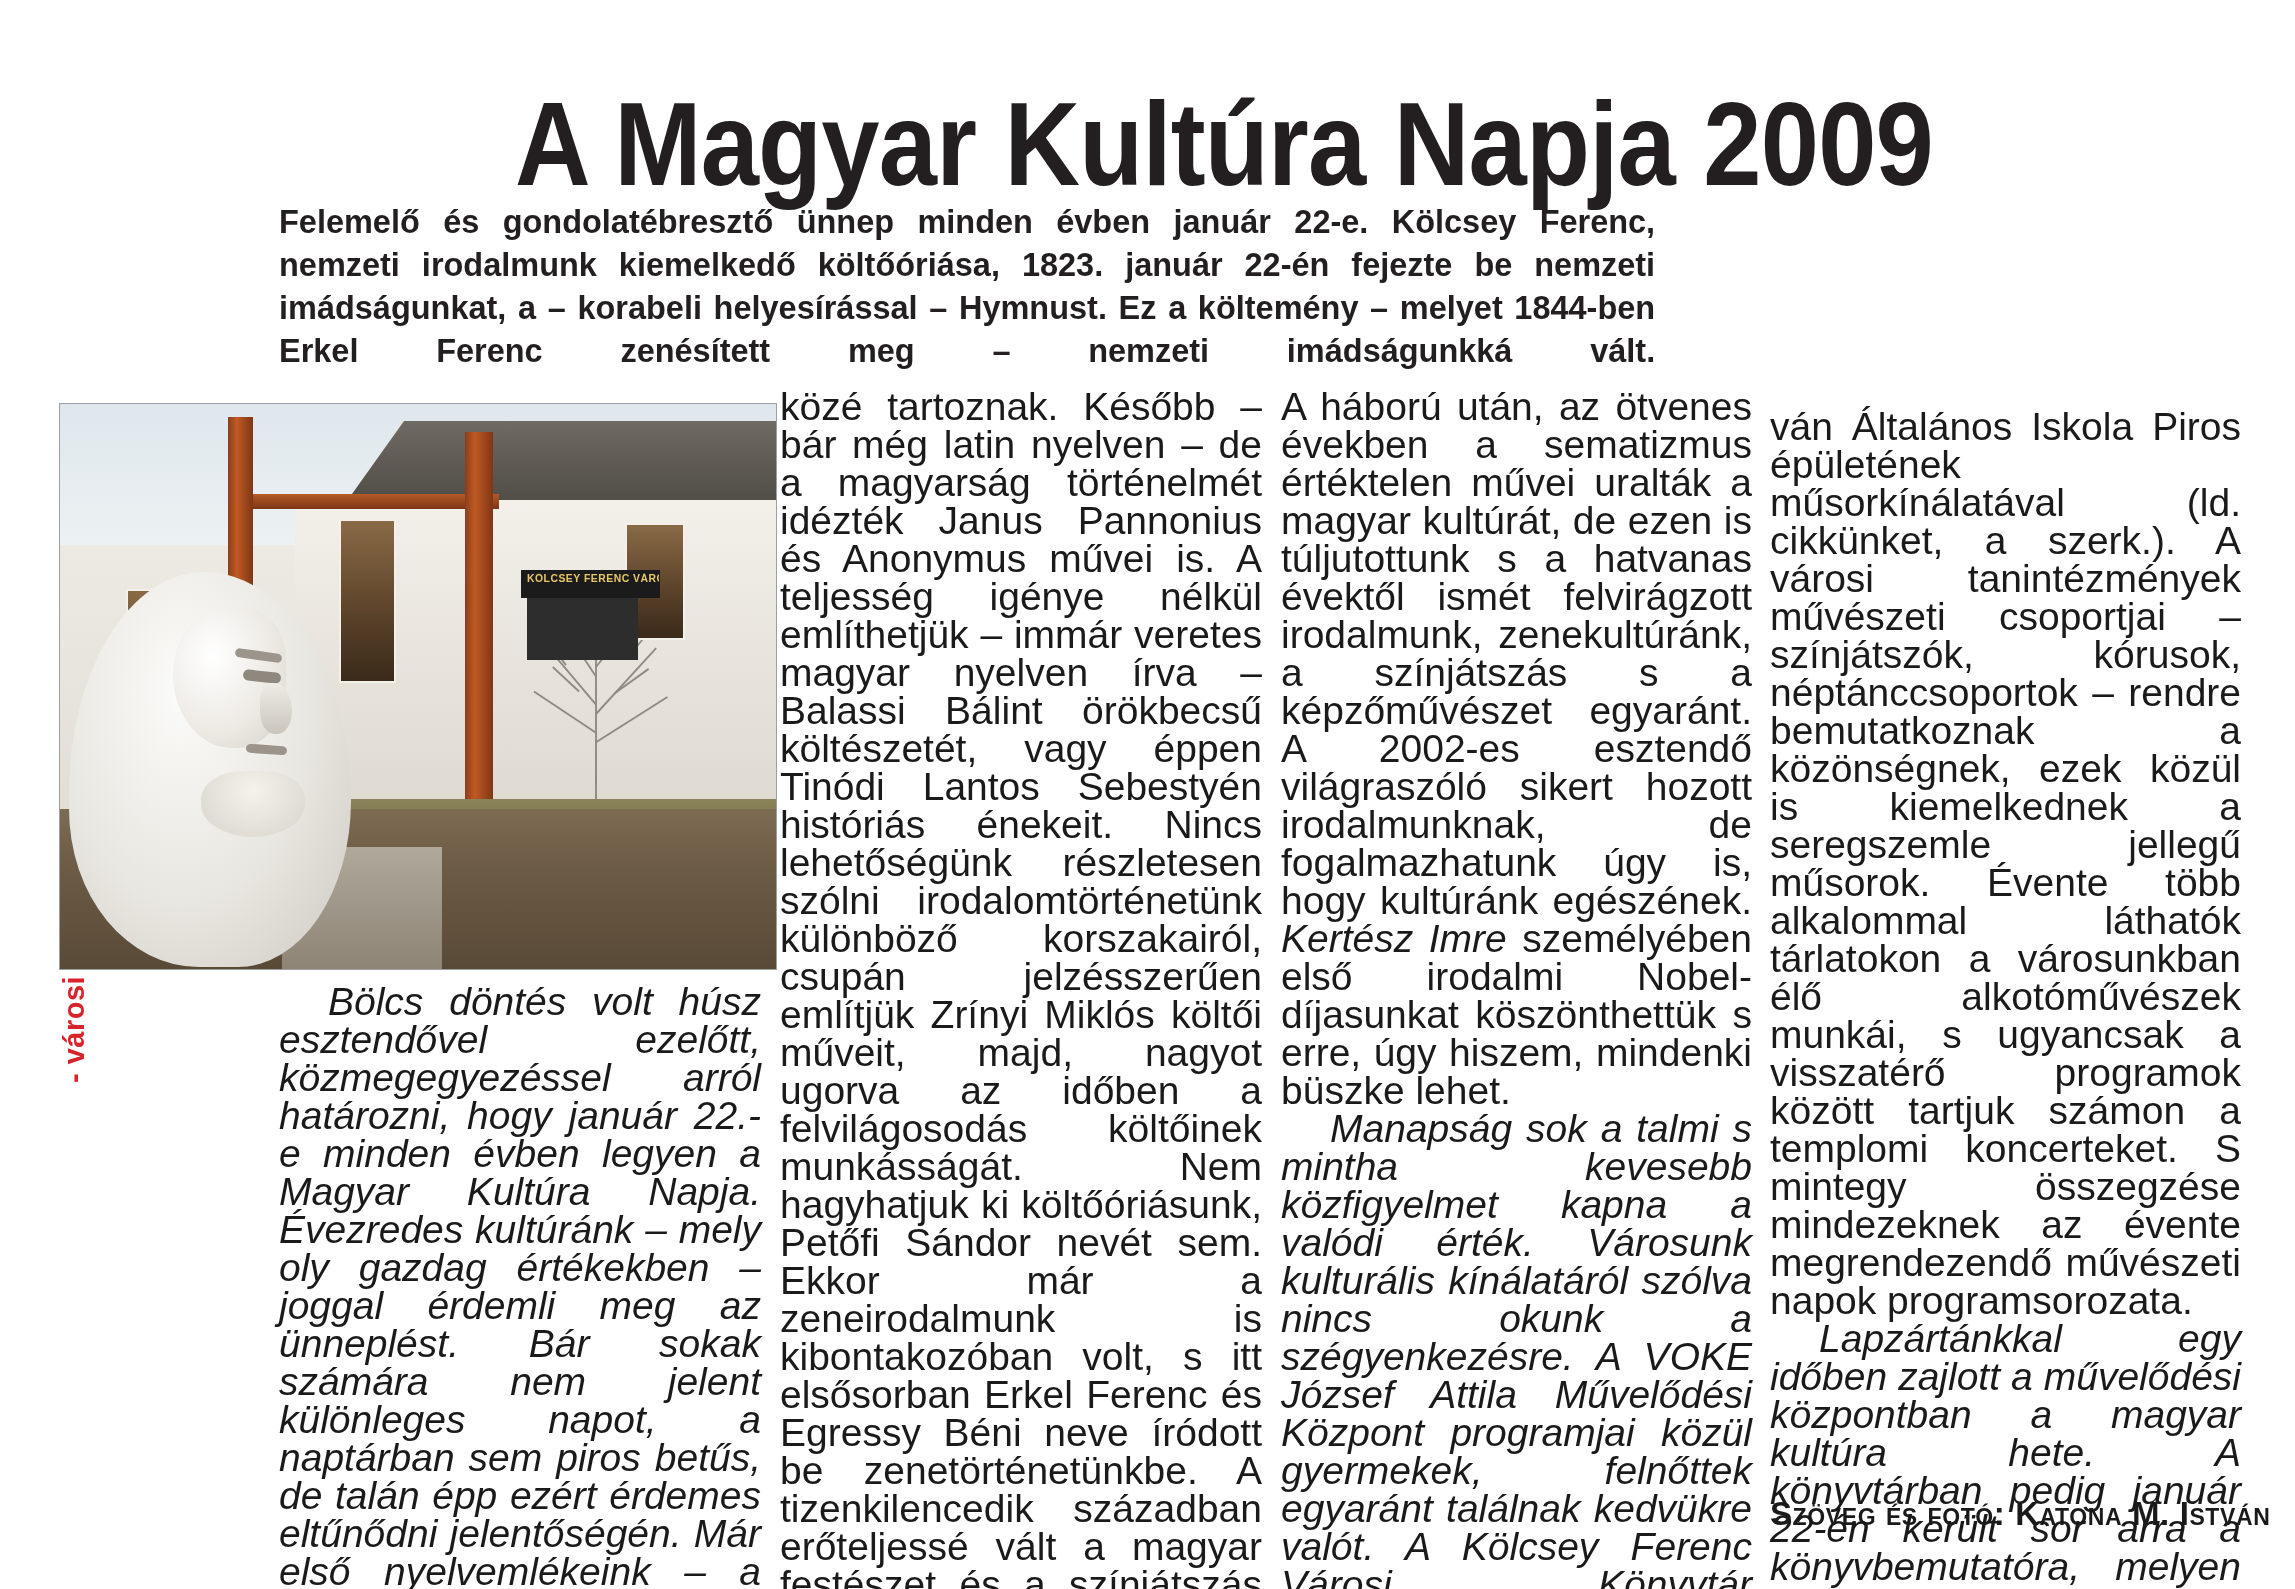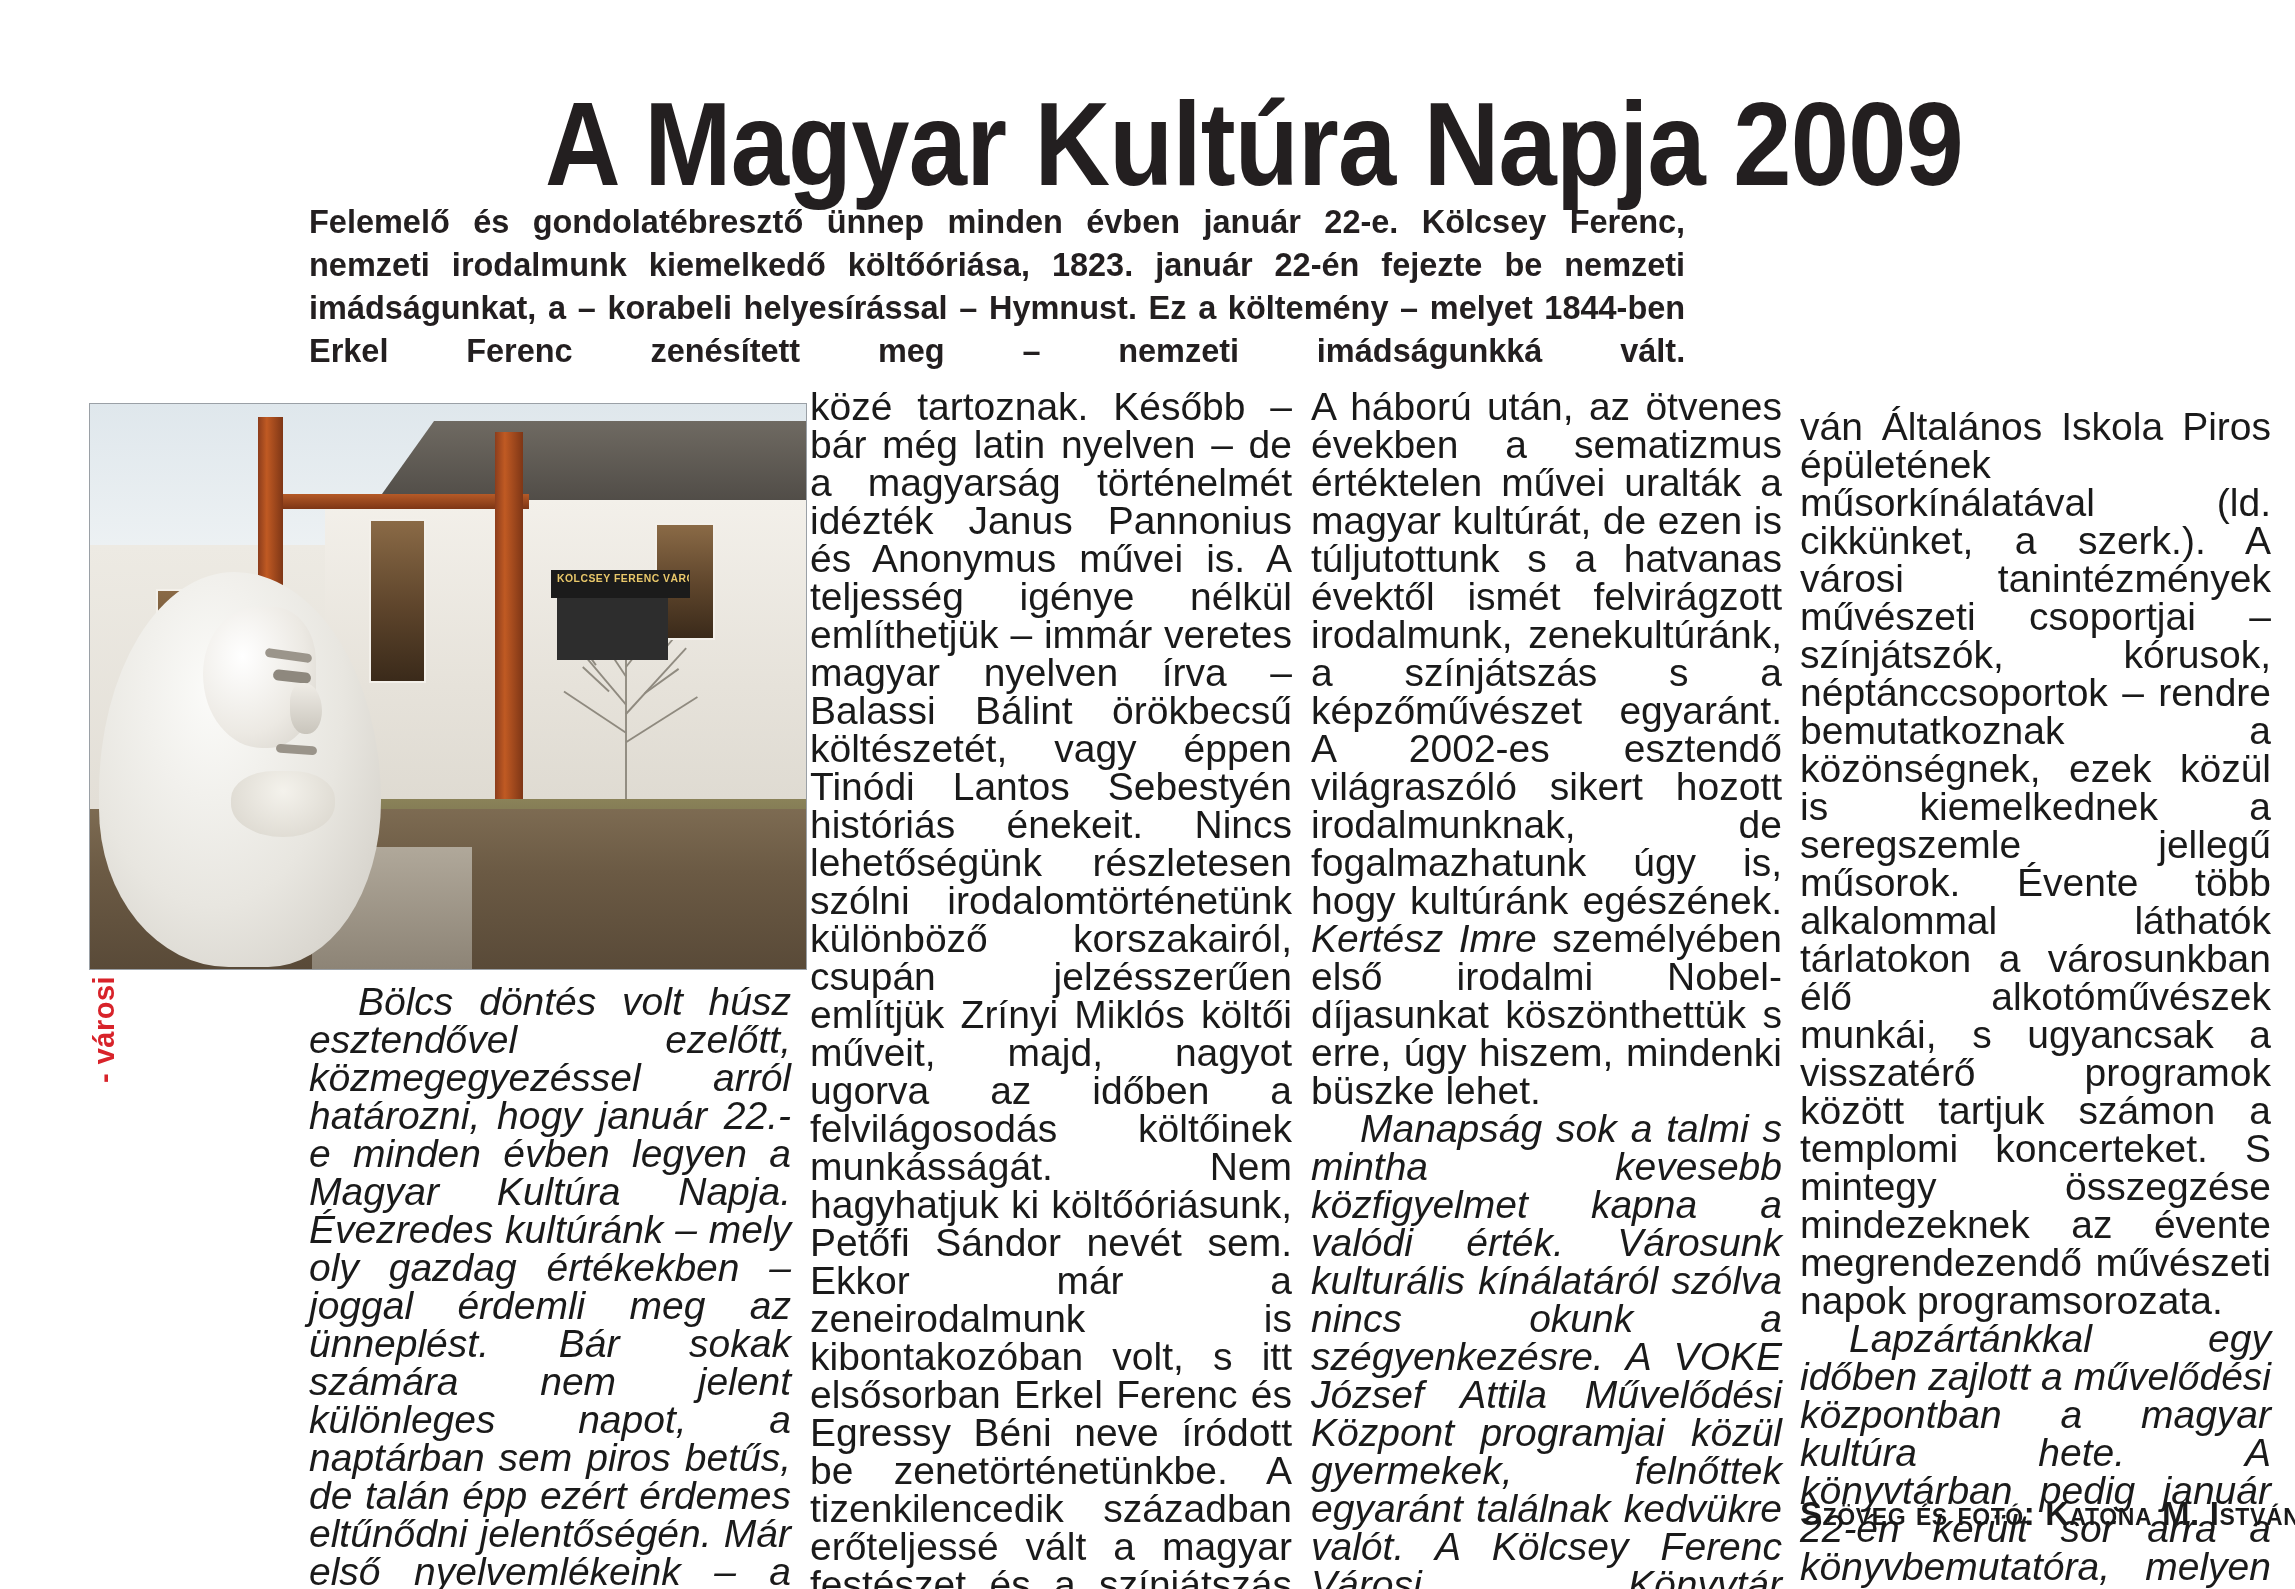--- a/index.html
+++ b/index.html
@@ -15,21 +15,20 @@
     font-family: "Liberation Sans", sans-serif;
     color: #1a1a1a;
     overflow: hidden;
   }
 
   
   #page {
     position: absolute;
     inset: 0;
     background: #ffffff;
-    margin-left: 30px;
   }
 
   
   #headline {
     position: absolute;
     left: 188px;
     top: 3.8px;
     width: 2072px;
     text-align: center;
     font-family: "Liberation Sans Narrow", "Liberation Sans", sans-serif;

